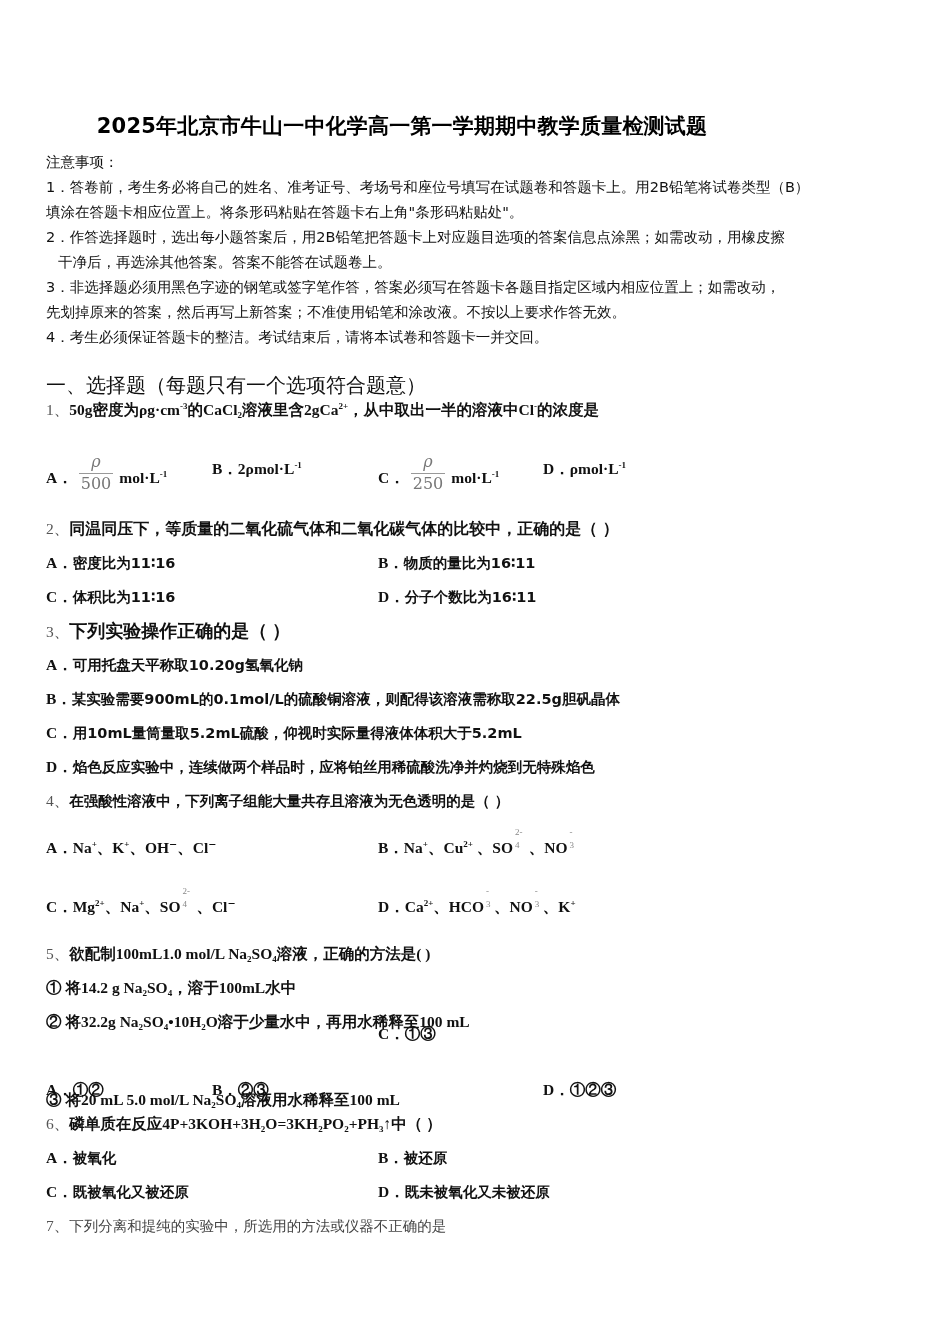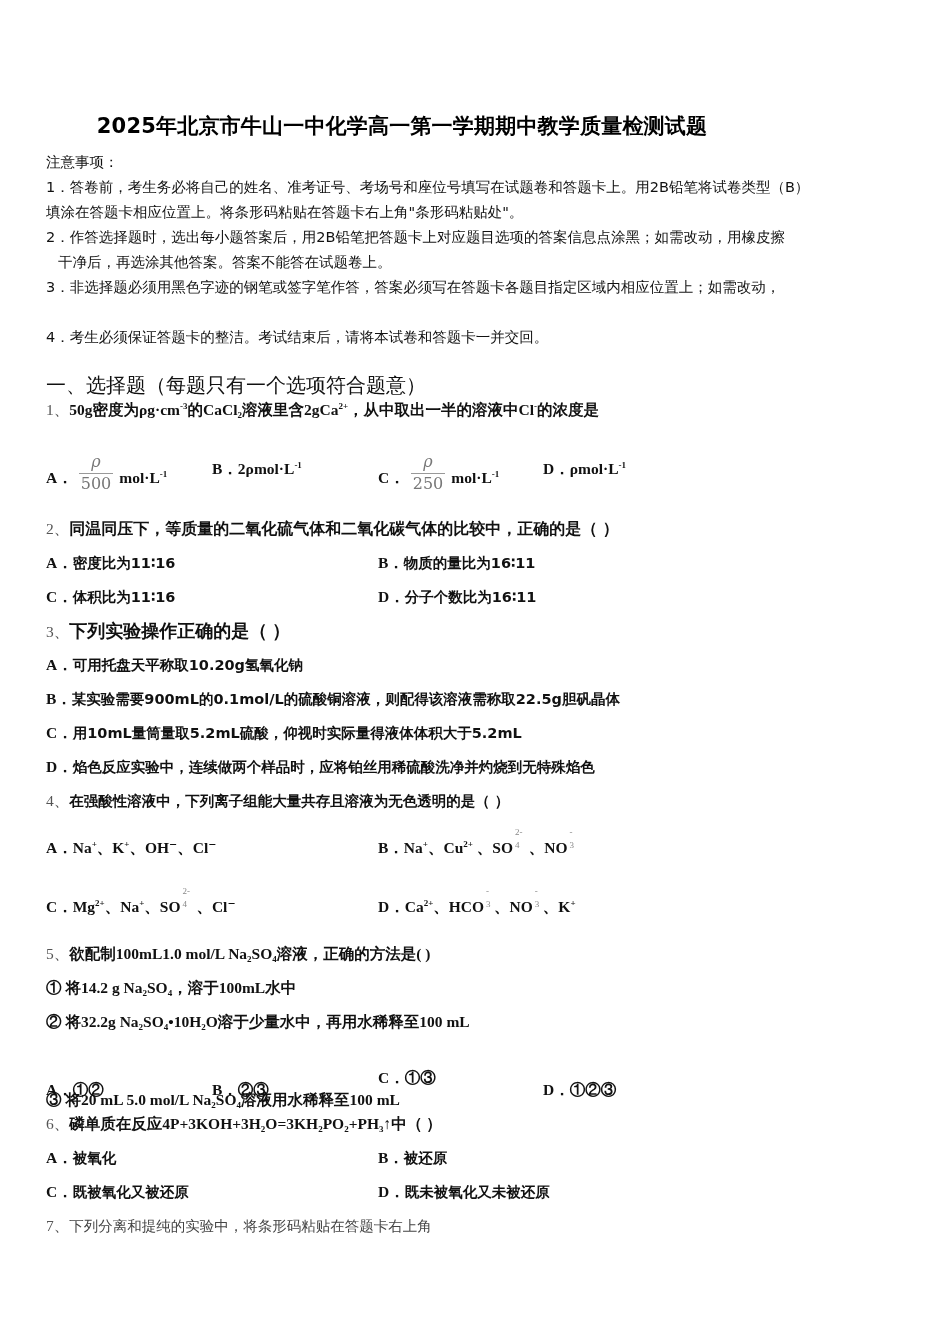--- a/index.html
+++ b/index.html
@@ -33,20 +33,21 @@
 <div class="page">
 
   <div class="title">2025年北京市牛山一中化学高一第一学期期中教学质量检测试题</div>
 
   <div class="line notice" style="top:152px;">注意事项：</div>
   <div class="line notice" style="top:177px;">1．答卷前，考生务必将自己的姓名、准考证号、考场号和座位号填写在试题卷和答题卡上。用2B铅笔将试卷类型（B）</div>
   <div class="line notice" style="top:202px;">填涂在答题卡相应位置上。将条形码粘贴在答题卡右上角"条形码粘贴处"。</div>
   <div class="line notice" style="top:227px;">2．作答选择题时，选出每小题答案后，用2B铅笔把答题卡上对应题目选项的答案信息点涂黑；如需改动，用橡皮擦</div>
   <div class="line notice" style="top:252px;margin-left:12px;">干净后，再选涂其他答案。答案不能答在试题卷上。</div>
   <div class="line notice" style="top:277px;">3．非选择题必须用黑色字迹的钢笔或签字笔作答，答案必须写在答题卡各题目指定区域内相应位置上；如需改动，</div>
+  <div class="line notice" style="top:302px;">先划掉原来的答案，然后再写上新答案；不准使用铅笔和涂改液。不按以上要求作答无效。</div>
   <div class="line notice" style="top:327px;">4．考生必须保证答题卡的整洁。考试结束后，请将本试卷和答题卡一并交回。</div>
 
   <div class="line sec" style="top:375px;">一、选择题（每题只有一个选项符合题意）</div>
 
   <div class="line b" style="top:400px;">
     <span class="qn">1、</span><span>50g密度为ρg·cm</span><sup>-3</sup><span>的CaCl</span><sub>2</sub><span>溶液里含2gCa</span><sup>2+</sup><span>，从中取出一半的溶液中Cl</span><sup>-</sup><span>的浓度是</span>
   </div>
   <div class="opt" style="top:459px; left:46px;">
     <span>A．</span><span class="frac"><span class="num">ρ</span><span class="den">500</span></span><span>mol·L</span><sup>-1</sup>
   </div>
@@ -99,28 +100,28 @@
     <span>① 将14.2 g Na</span><sub>2</sub><span>SO</span><sub>4</sub><span>，溶于100mL水中</span>
   </div>
   <div class="line b" style="top:1012px;">
     <span>② 将32.2g Na</span><sub>2</sub><span>SO</span><sub>4</sub><span>•10H</span><sub>2</sub><span>O溶于少量水中，再用水稀释至100 mL</span>
   </div>
   <div class="line b" style="top:1070px;margin-top:20px;">
     <span>③ 将20 mL 5.0 mol/L Na</span><sub>2</sub><span>SO</span><sub>4</sub><span>溶液用水稀释至100 mL</span>
   </div>
   <div class="opt" style="top:1080px; left:46px;"><span>A．</span><span>①②</span></div>
   <div class="opt" style="top:1080px; left:212px;"><span>B．</span><span>②③</span></div>
-  <div class="opt" style="top:1068px; left:378px;"><span>C．</span><span>①③</span></div>
+  <div class="opt" style="top:1024px; left:378px;"><span>C．</span><span>①③</span></div>
   <div class="opt" style="top:1080px; left:543px;"><span>D．</span><span>①②③</span></div>
 
   <div class="line b" style="top:1114px;">
     <span class="qn">6、</span><span>磷单质在反应4P+3KOH+3H</span><sub>2</sub><span>O=3KH</span><sub>2</sub><span>PO</span><sub>2</sub><span>+PH</span><sub>3</sub><span>↑中（    ）</span>
   </div>
   <div class="opt" style="top:1148px; left:46px;"><span>A．</span><span class="t">被氧化</span></div>
   <div class="opt" style="top:1148px; left:378px;"><span>B．</span><span class="t">被还原</span></div>
   <div class="opt" style="top:1182px; left:46px;"><span>C．</span><span class="t">既被氧化又被还原</span></div>
   <div class="opt" style="top:1182px; left:378px;"><span>D．</span><span class="t">既未被氧化又未被还原</span></div>
 
   <div class="line" style="top:1216px; color:#444;">
-    <span class="qn">7、</span><span style="font-family:'DejaVu Sans',sans-serif;font-size:14.5px;">下列分离和提纯的实验中，将条形码粘贴在答题卡右上角</span>
+    <span class="qn">7、</span><span style="font-family:'DejaVu Sans',sans-serif;font-size:14.5px;">下列分离和提纯的实验中，所选用的方法或仪器不正确的是</span>
   </div>
 
 </div>
 
 </body></html>

